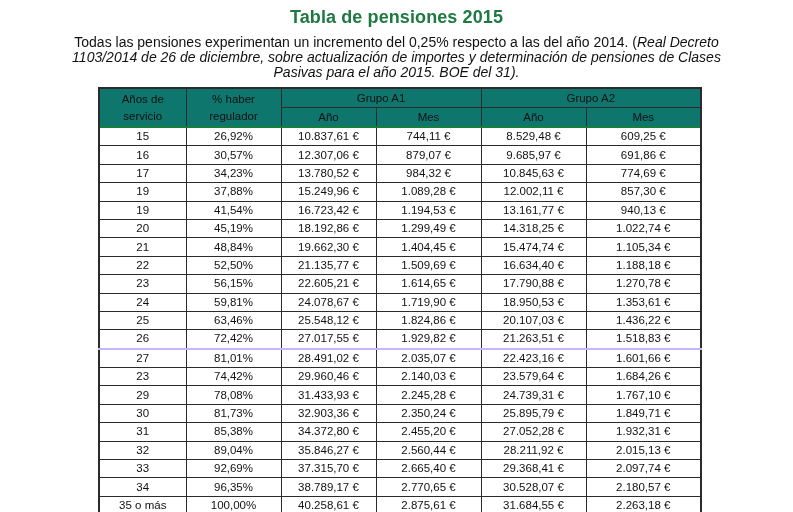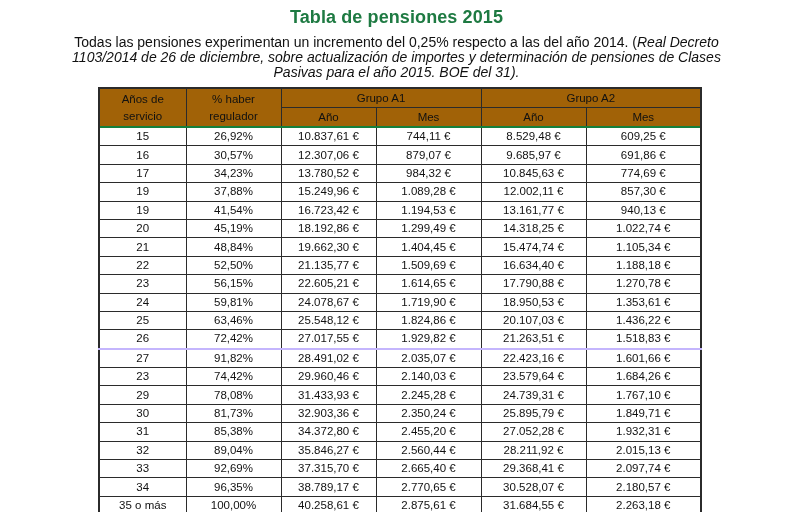--- a/index.html
+++ b/index.html
@@ -57,21 +57,21 @@
   table.pensions td {
     border: 1px solid #2b2b2b;
     padding: 0;
     height: 18px;
     line-height: 17px;
     text-align: center;
     font-weight: normal;
     vertical-align: middle;
   }
   table.pensions thead th {
-    background: #a16207;
+    background: #0f766e;
   }
   th.h-anos, th.h-haber {
     height: 38px;
     line-height: 16px;
   }
   th.h-grupo {
     height: 19px;
   }
   th.h-sub {
     height: 19px;
@@ -239,21 +239,21 @@
           <tr class="group-end">
             <td class="edge-left">26</td>
             <td>72,42%</td>
             <td>27.017,55 €</td>
             <td>1.929,82 €</td>
             <td>21.263,51 €</td>
             <td class="edge-right">1.518,83 €</td>
           </tr>
           <tr>
             <td class="edge-left">27</td>
-            <td>91,82%</td>
+            <td>81,01%</td>
             <td>28.491,02 €</td>
             <td>2.035,07 €</td>
             <td>22.423,16 €</td>
             <td class="edge-right">1.601,66 €</td>
           </tr>
           <tr>
             <td class="edge-left">23</td>
             <td>74,42%</td>
             <td>29.960,46 €</td>
             <td>2.140,03 €</td>

